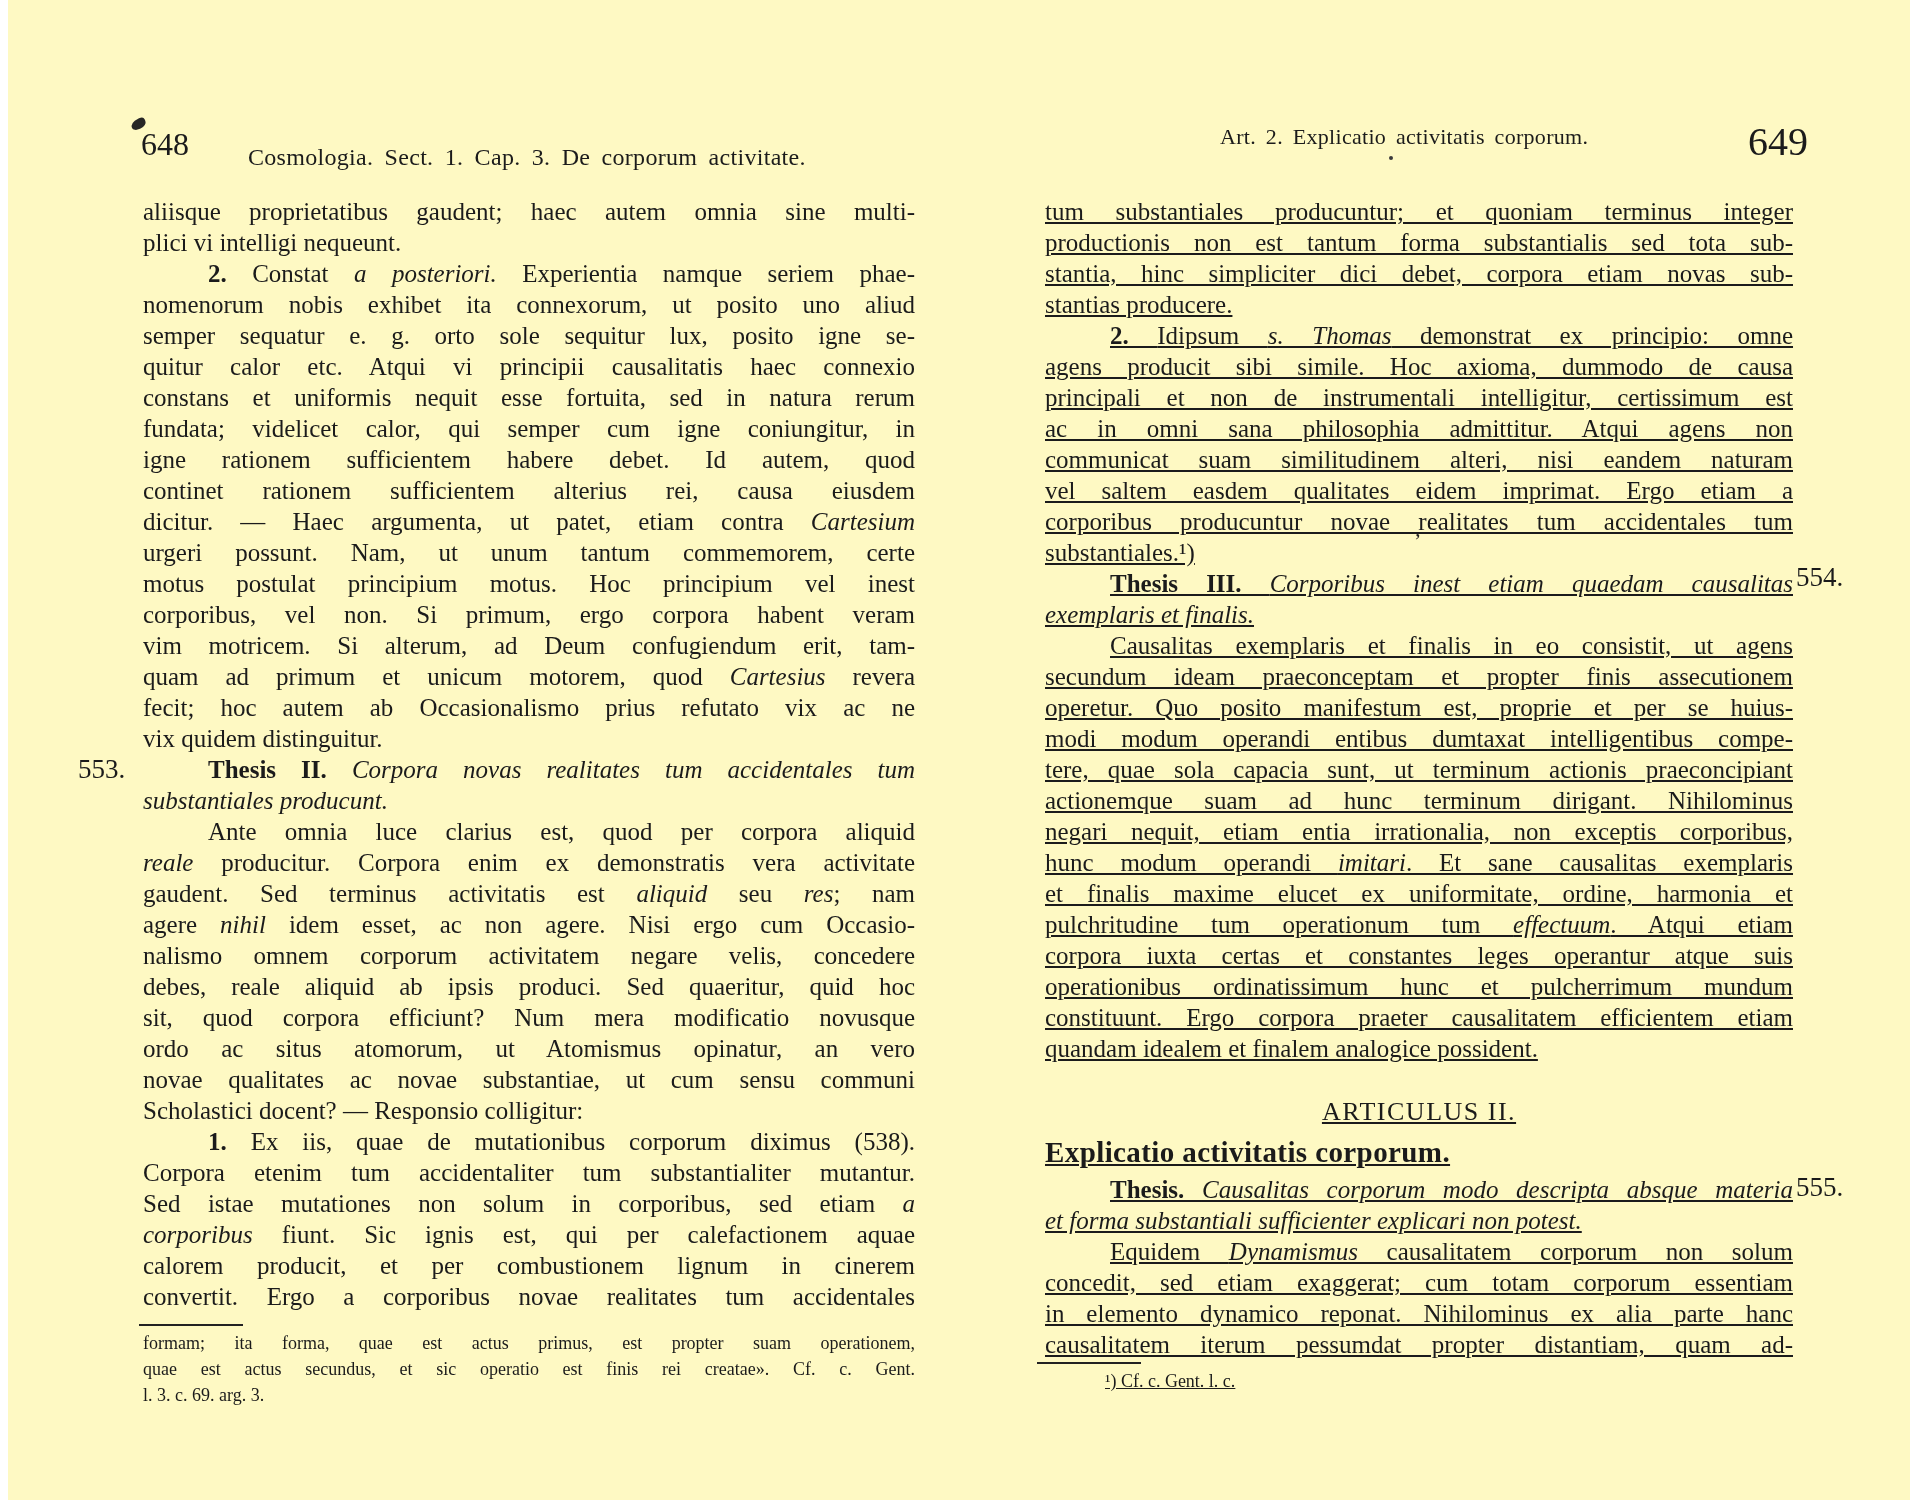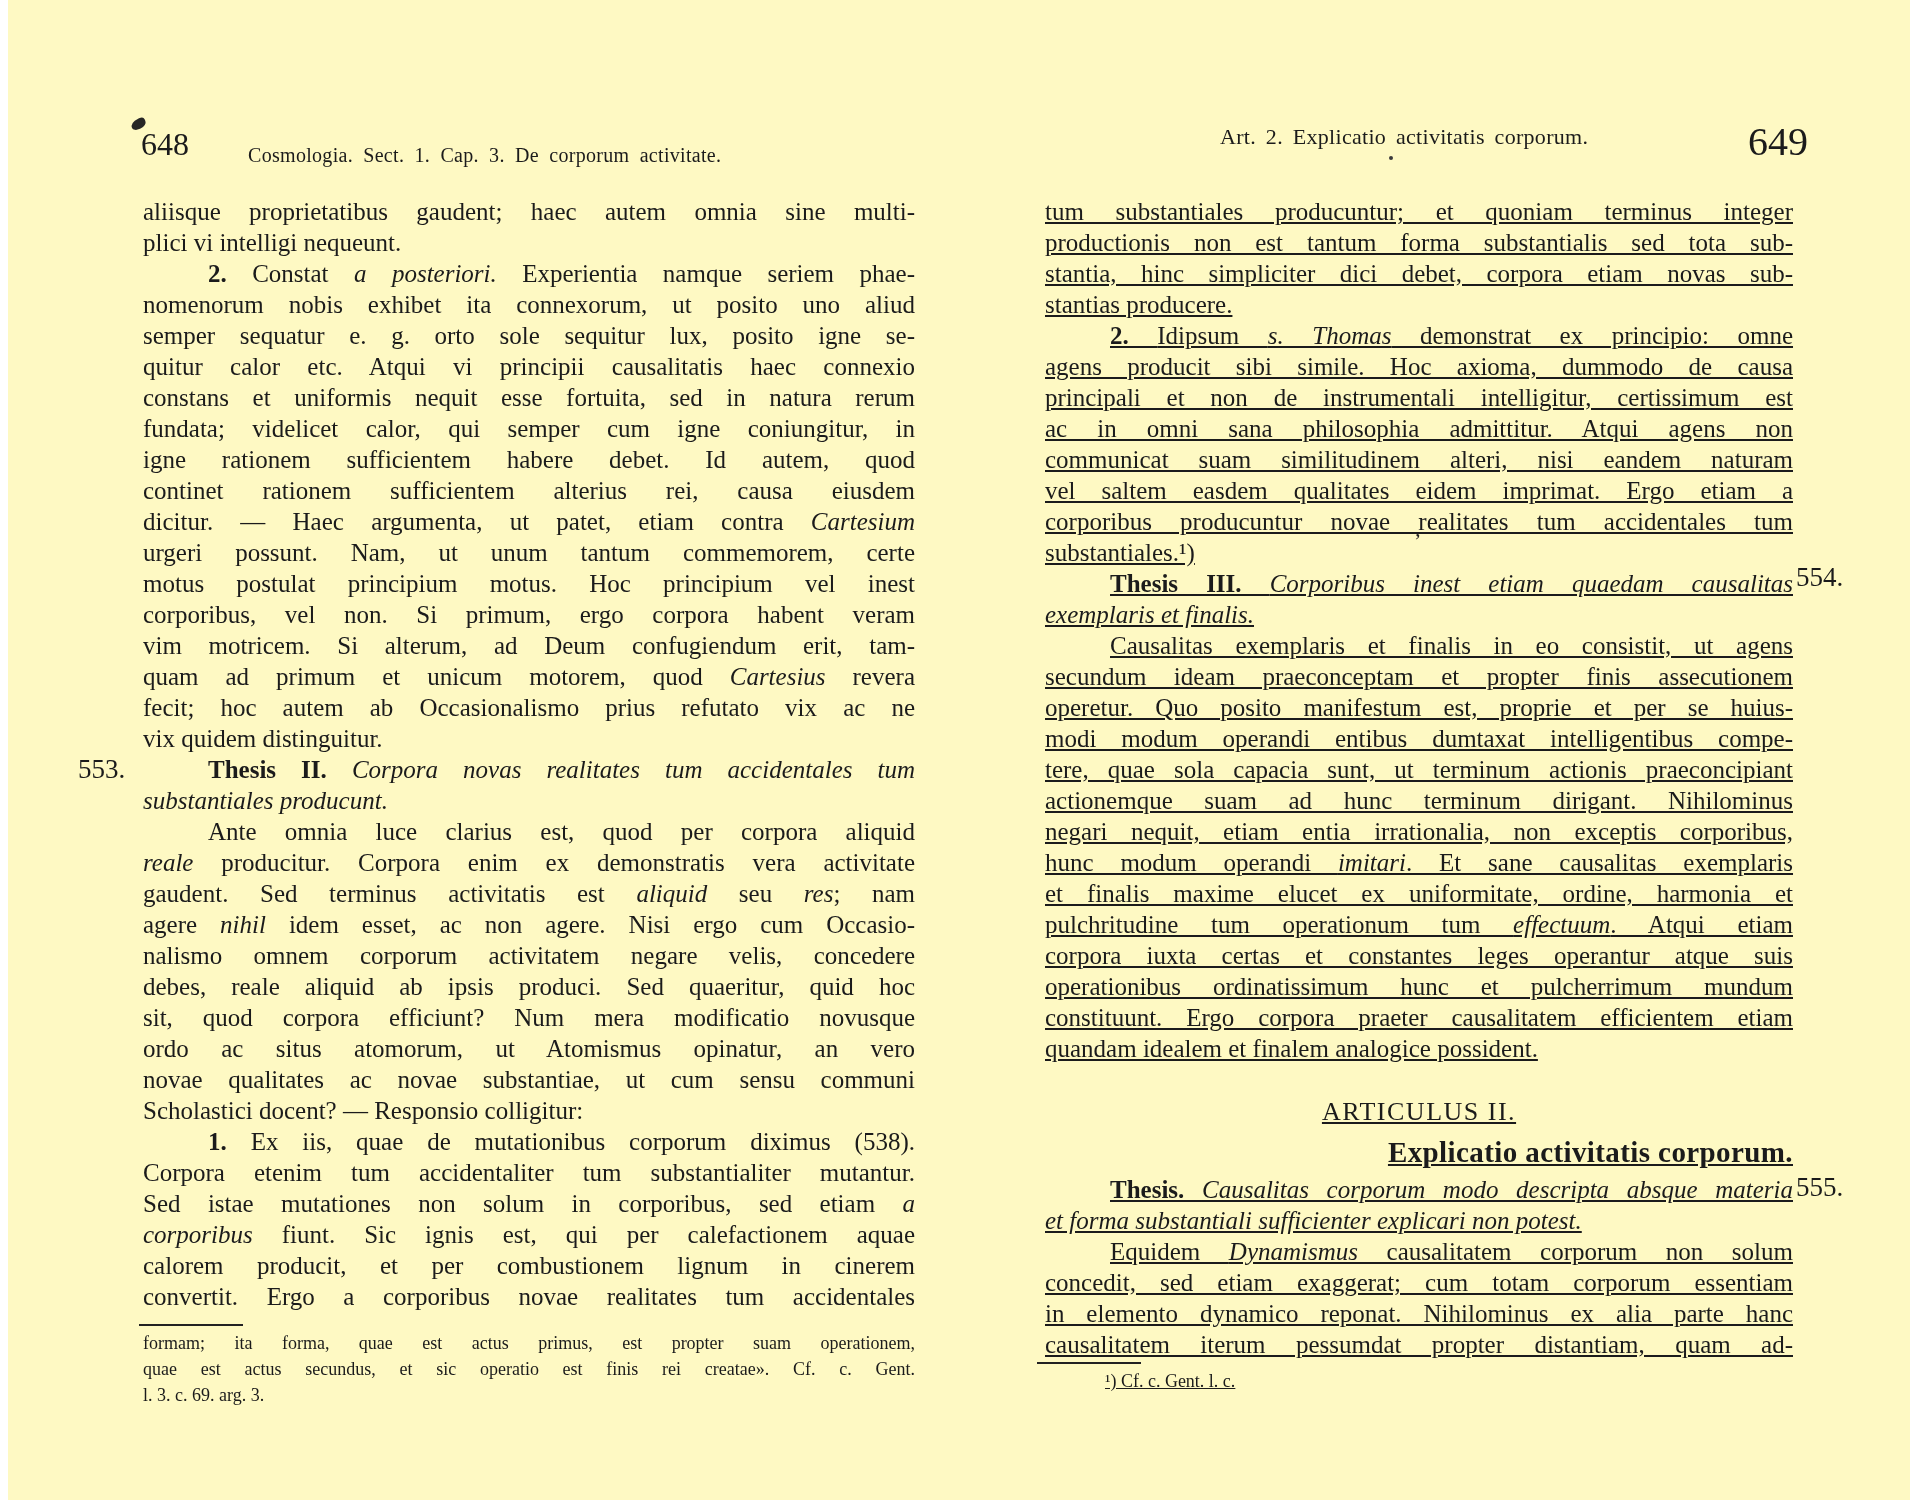--- a/index.html
+++ b/index.html
@@ -1,35 +1,35 @@
 <!DOCTYPE html>
 <html><head>
 <meta charset="utf-8">
 <style>
   html,body{margin:0;padding:0;background:#ffffff;}
   .page{position:absolute;left:8px;top:0;width:1910px;height:1500px;background:#fef9c3;overflow:hidden;
         font-family:"Liberation Serif","DejaVu Serif",serif;color:#1b1b1b;}
   .hdr{position:absolute;white-space:nowrap;}
   #pg-648{left:133px;top:126px;font-size:32px;}
-  #hdr-left{left:240px;top:144px;font-size:20px;word-spacing:5px;letter-spacing:.3px;}
+  #hdr-left{left:240px;top:144px;font-size:24px;word-spacing:5px;letter-spacing:.3px;}
   #hdr-right{left:1212px;top:124px;font-size:22px;word-spacing:4px;letter-spacing:.3px;}
   #pg-649{left:1740px;top:118px;font-size:40px;}
 
   .col{position:absolute;top:196px;font-size:25px;}
   #col-left{left:135px;width:772px;}
   #col-right{left:1037px;width:748px;text-decoration:underline;}
 
   .line{line-height:31px;height:31px;text-align:justify;text-align-last:justify;}
   .line.last{text-align-last:left;}
   .line.ind{padding-left:65px;}
   .it{font-style:italic;}
   .bd{font-weight:bold;}
 
   .h-caps{text-align:center;font-size:26px;line-height:36px;margin-top:30px;letter-spacing:1.5px;}
-  .h-bold{text-align:right;font-size:29px;line-height:44px;font-weight:bold;letter-spacing:.4px;}
+  .h-bold{text-align:left;font-size:29px;line-height:44px;font-weight:bold;letter-spacing:.4px;}
 
   .fn-rule{width:104px;height:2px;background:#222;margin-top:12px;margin-left:-4px;}
   .fn{margin-top:4px;font-size:18px;}
   .fline{line-height:26px;text-align:justify;text-align-last:justify;}
   .fline.last{text-align-last:left;}
   .fline.ind-f{padding-left:60px;}
   #col-right .fn-rule{margin-top:2px;margin-left:-8px;}
 
   .mnum{position:absolute;font-size:27px;line-height:31px;}
   #mn-553{left:70px;top:754px;}

